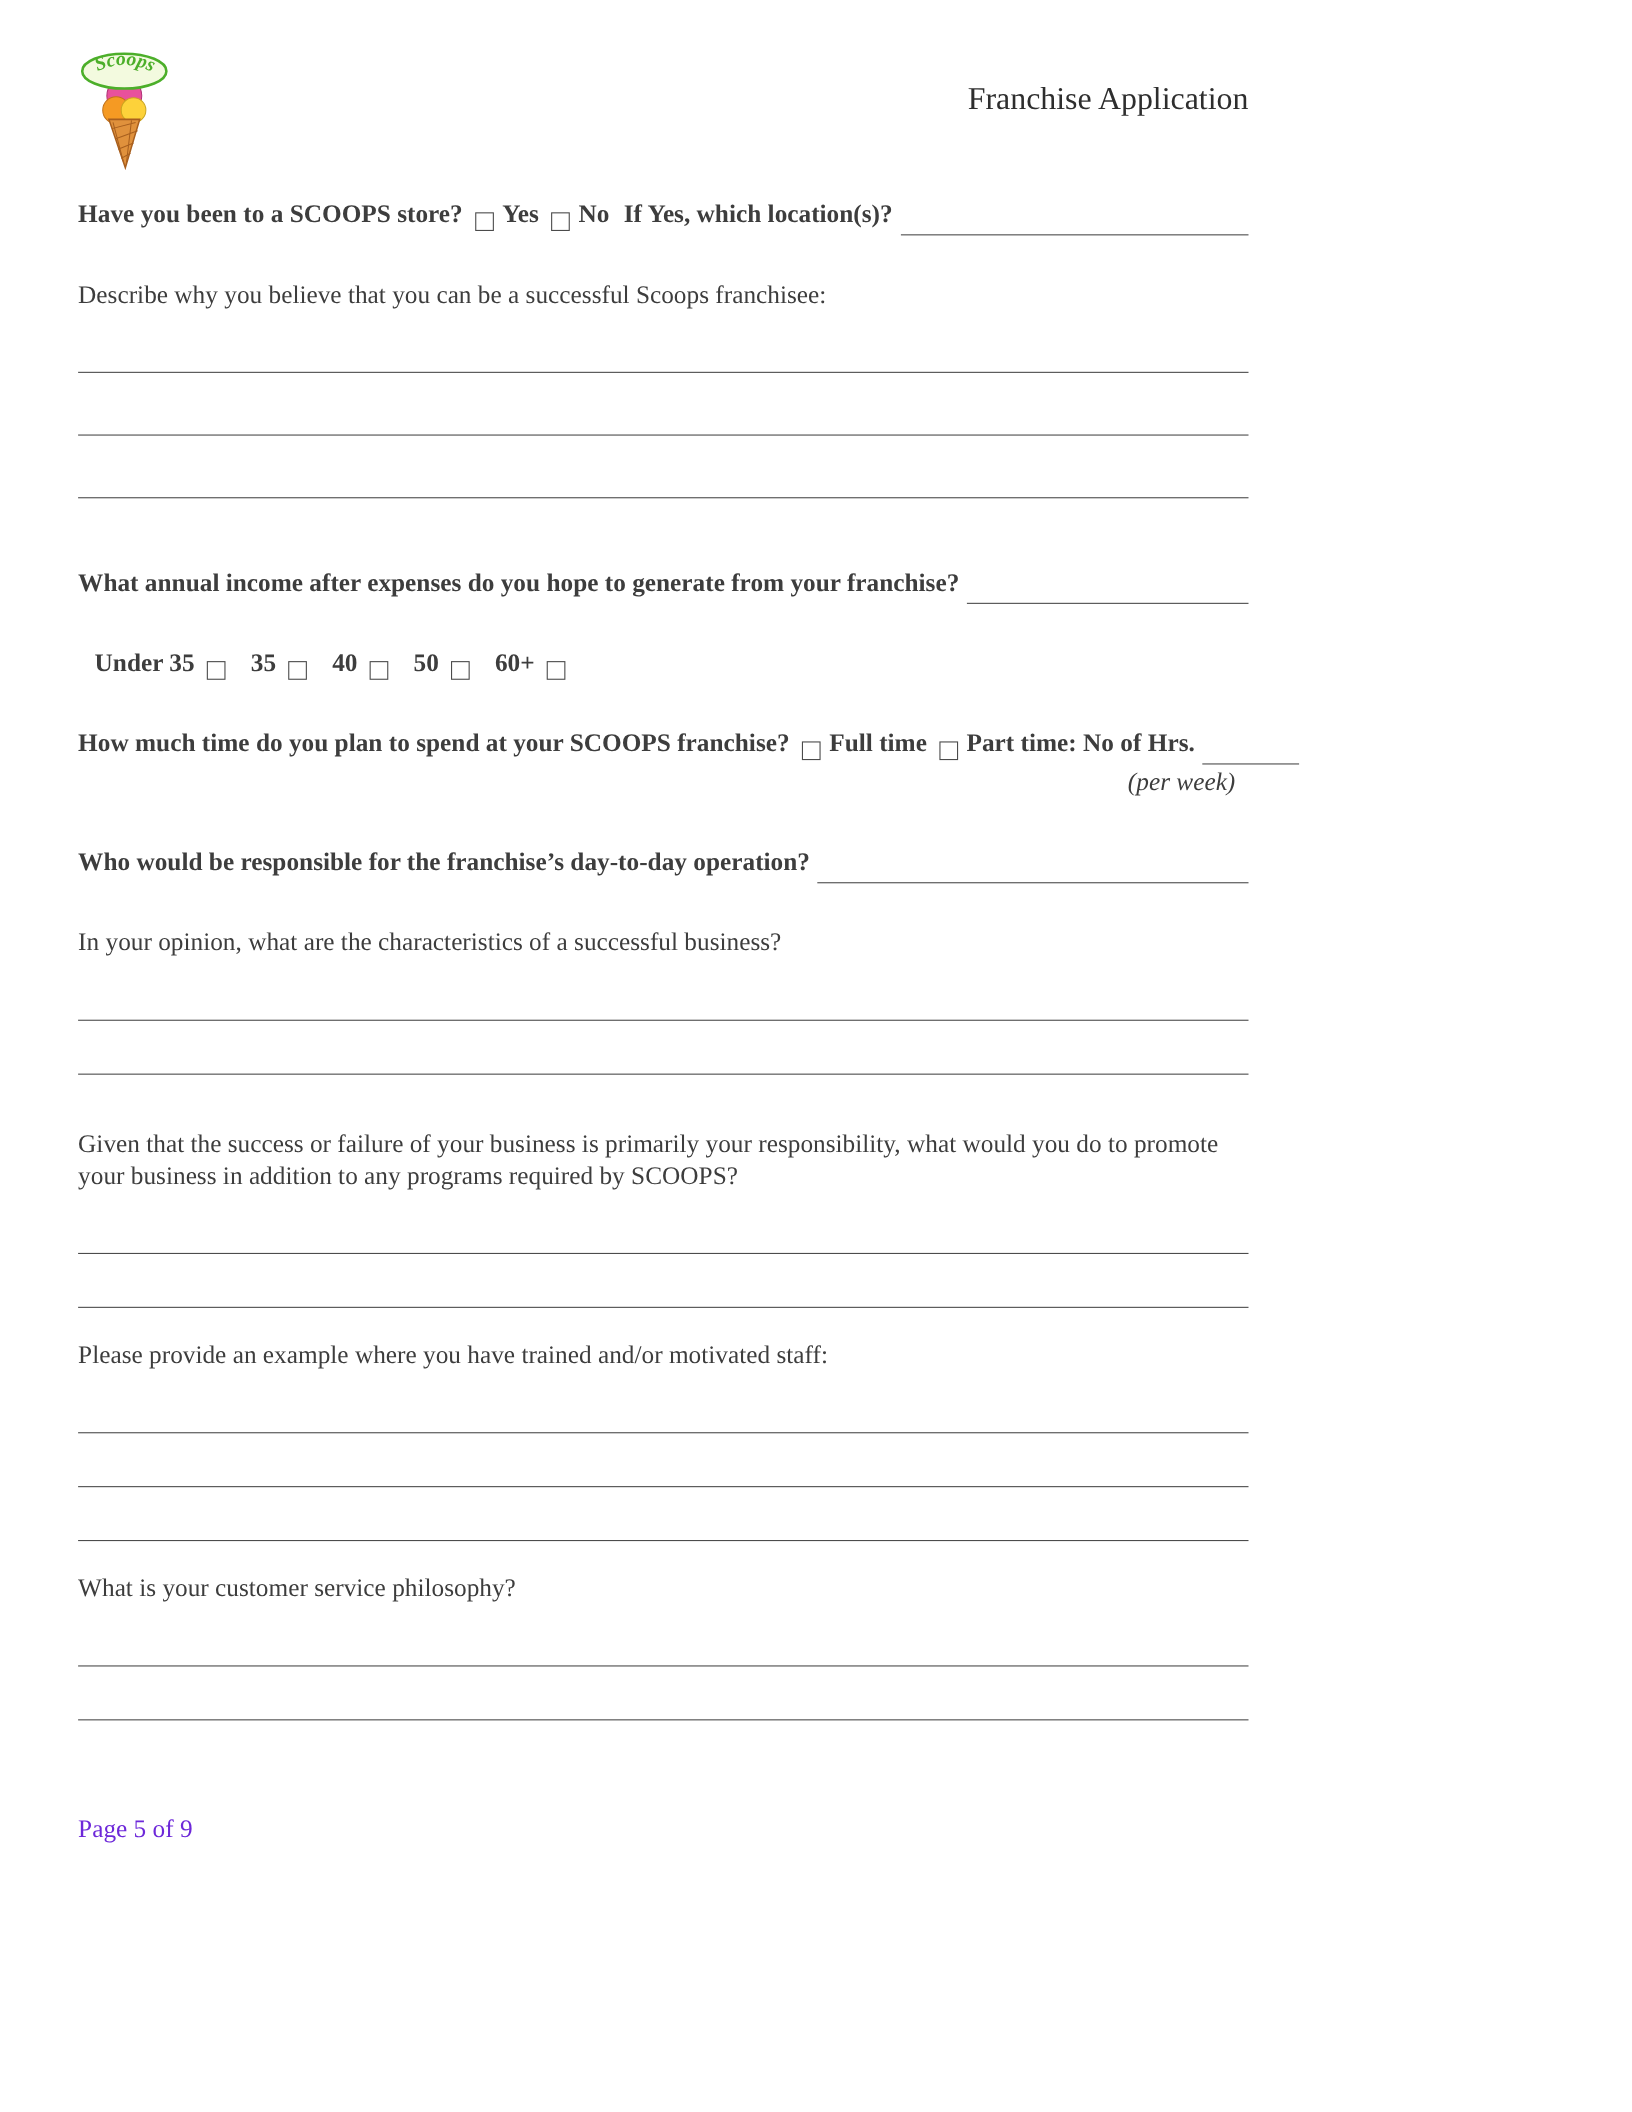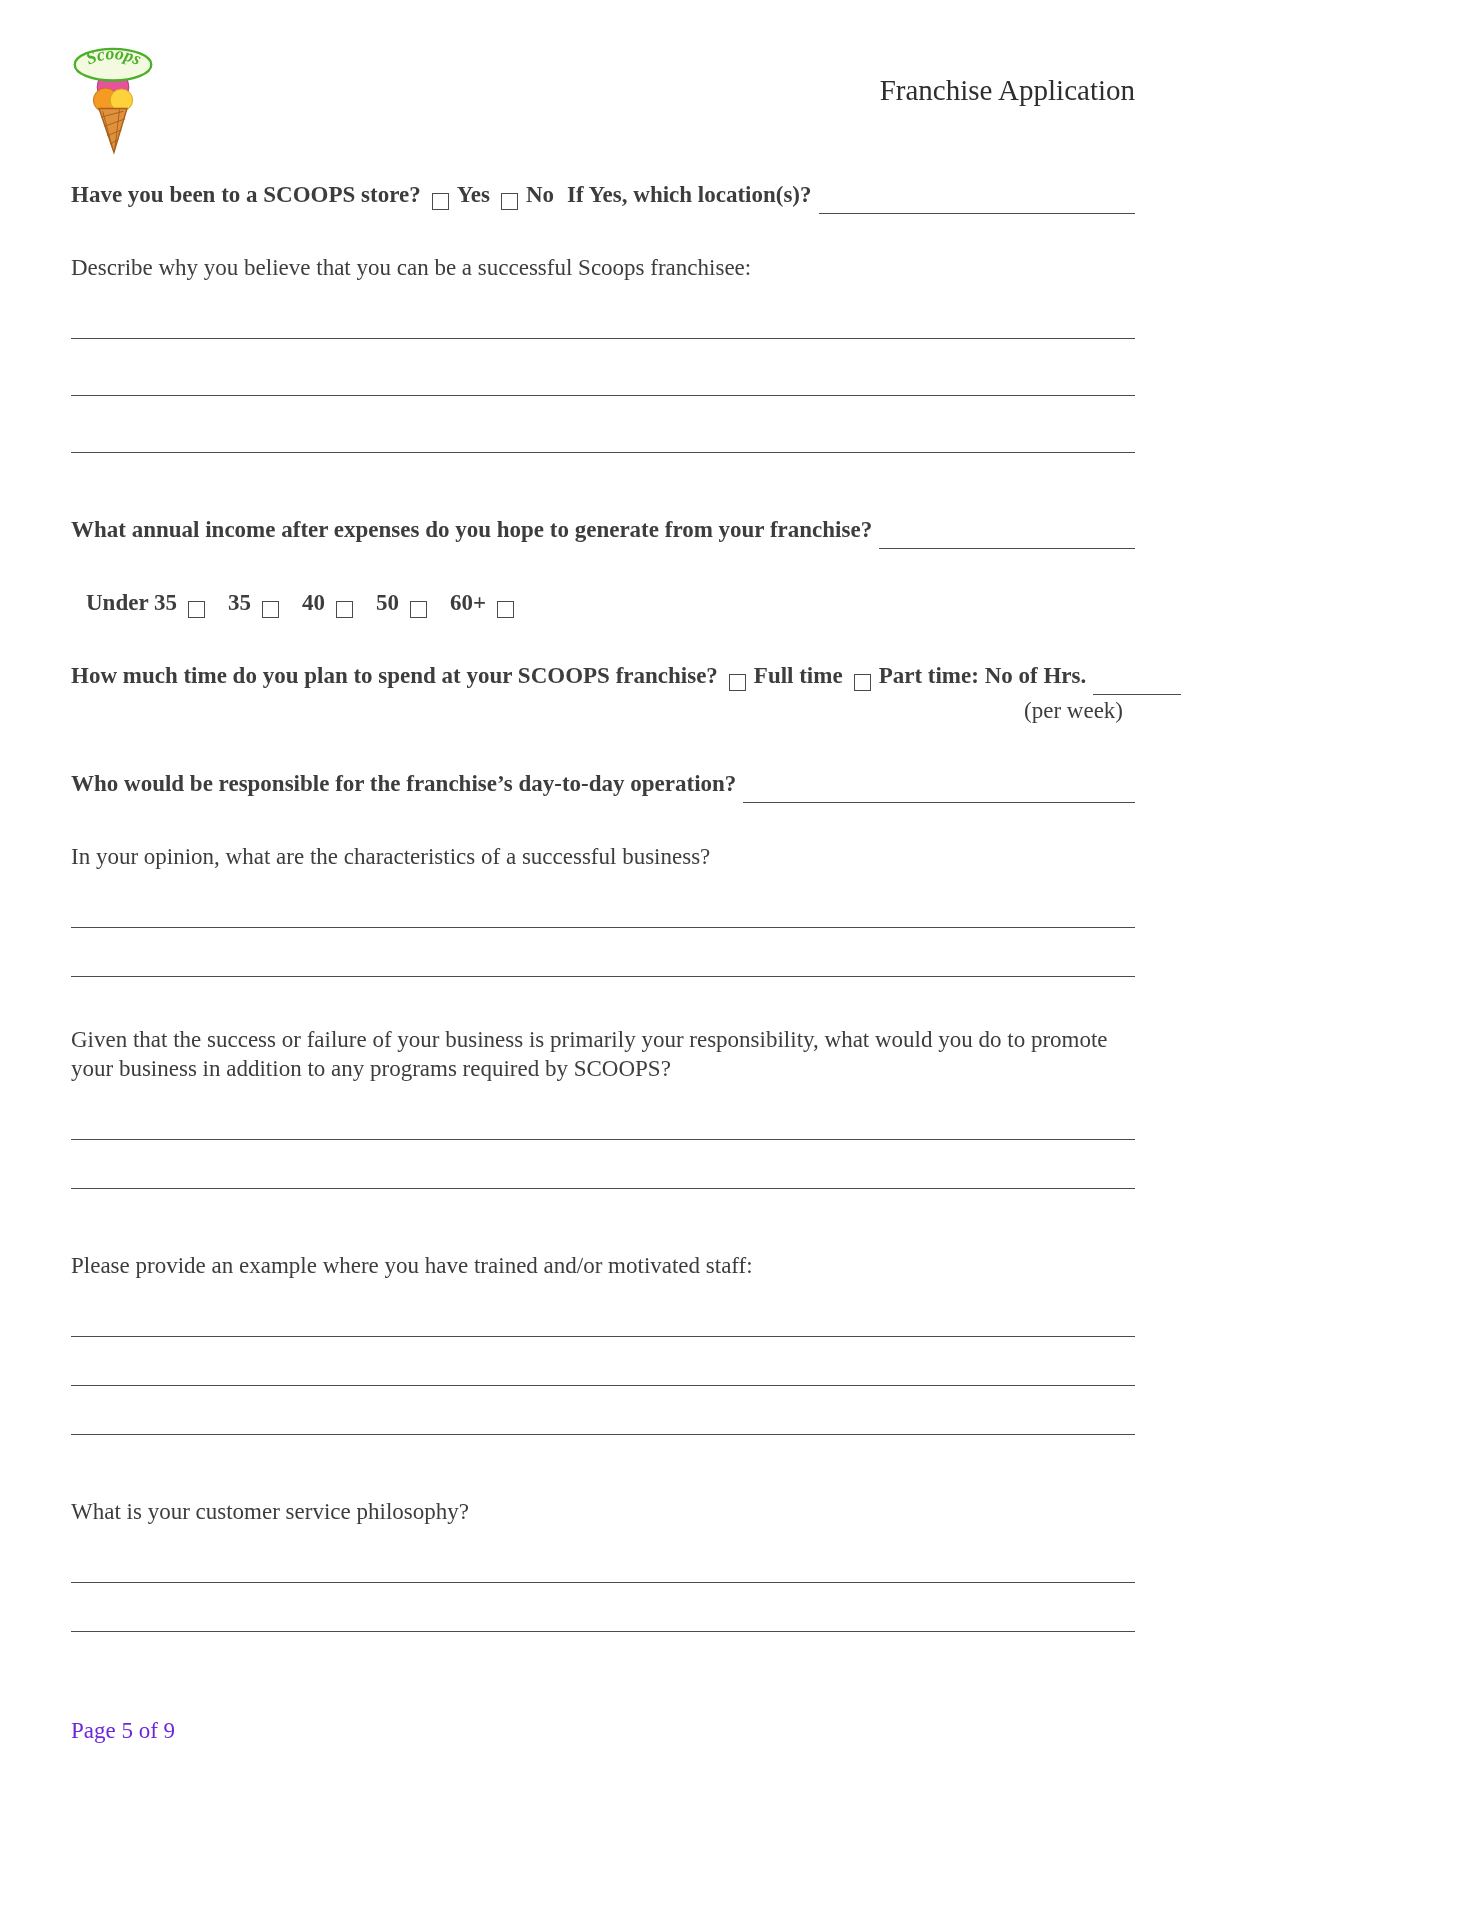--- a/index.html
+++ b/index.html
@@ -60,35 +60,36 @@
     min-width: 60px;
   }
   .blank.short { flex: 0 0 88px; }
   .rule {
     border-bottom: 1.6px solid #4c4c4c;
     height: 0;
     width: 100%;
   }
   .note {
     text-align: right;
+    font-style: italic;
     padding-right: 12px;
     margin: 6px 0 0 0;
   }
   .footer {
     text-align: left;
     margin: 84px 0 0 0;
     color: #6d28d9;
   }
   
   .mt-q   { margin-top: 44px; }
   .mt-r1  { margin-top: 56px; }
   .mt-r2  { margin-top: 56px; }
   .mt-big { margin-top: 62px; }
   .mt-med { margin-top: 48px; }
-  .mt-sm  { margin-top: 62px; }
+  .mt-sm  { margin-top: 28px; }
 </style>
 </head>
 <body>
 
 <div class="page">
   <div class="content">
 
     <div class="header-row">
       <svg class="logo" viewBox="0 0 90 120" aria-hidden="true">
         <defs>

